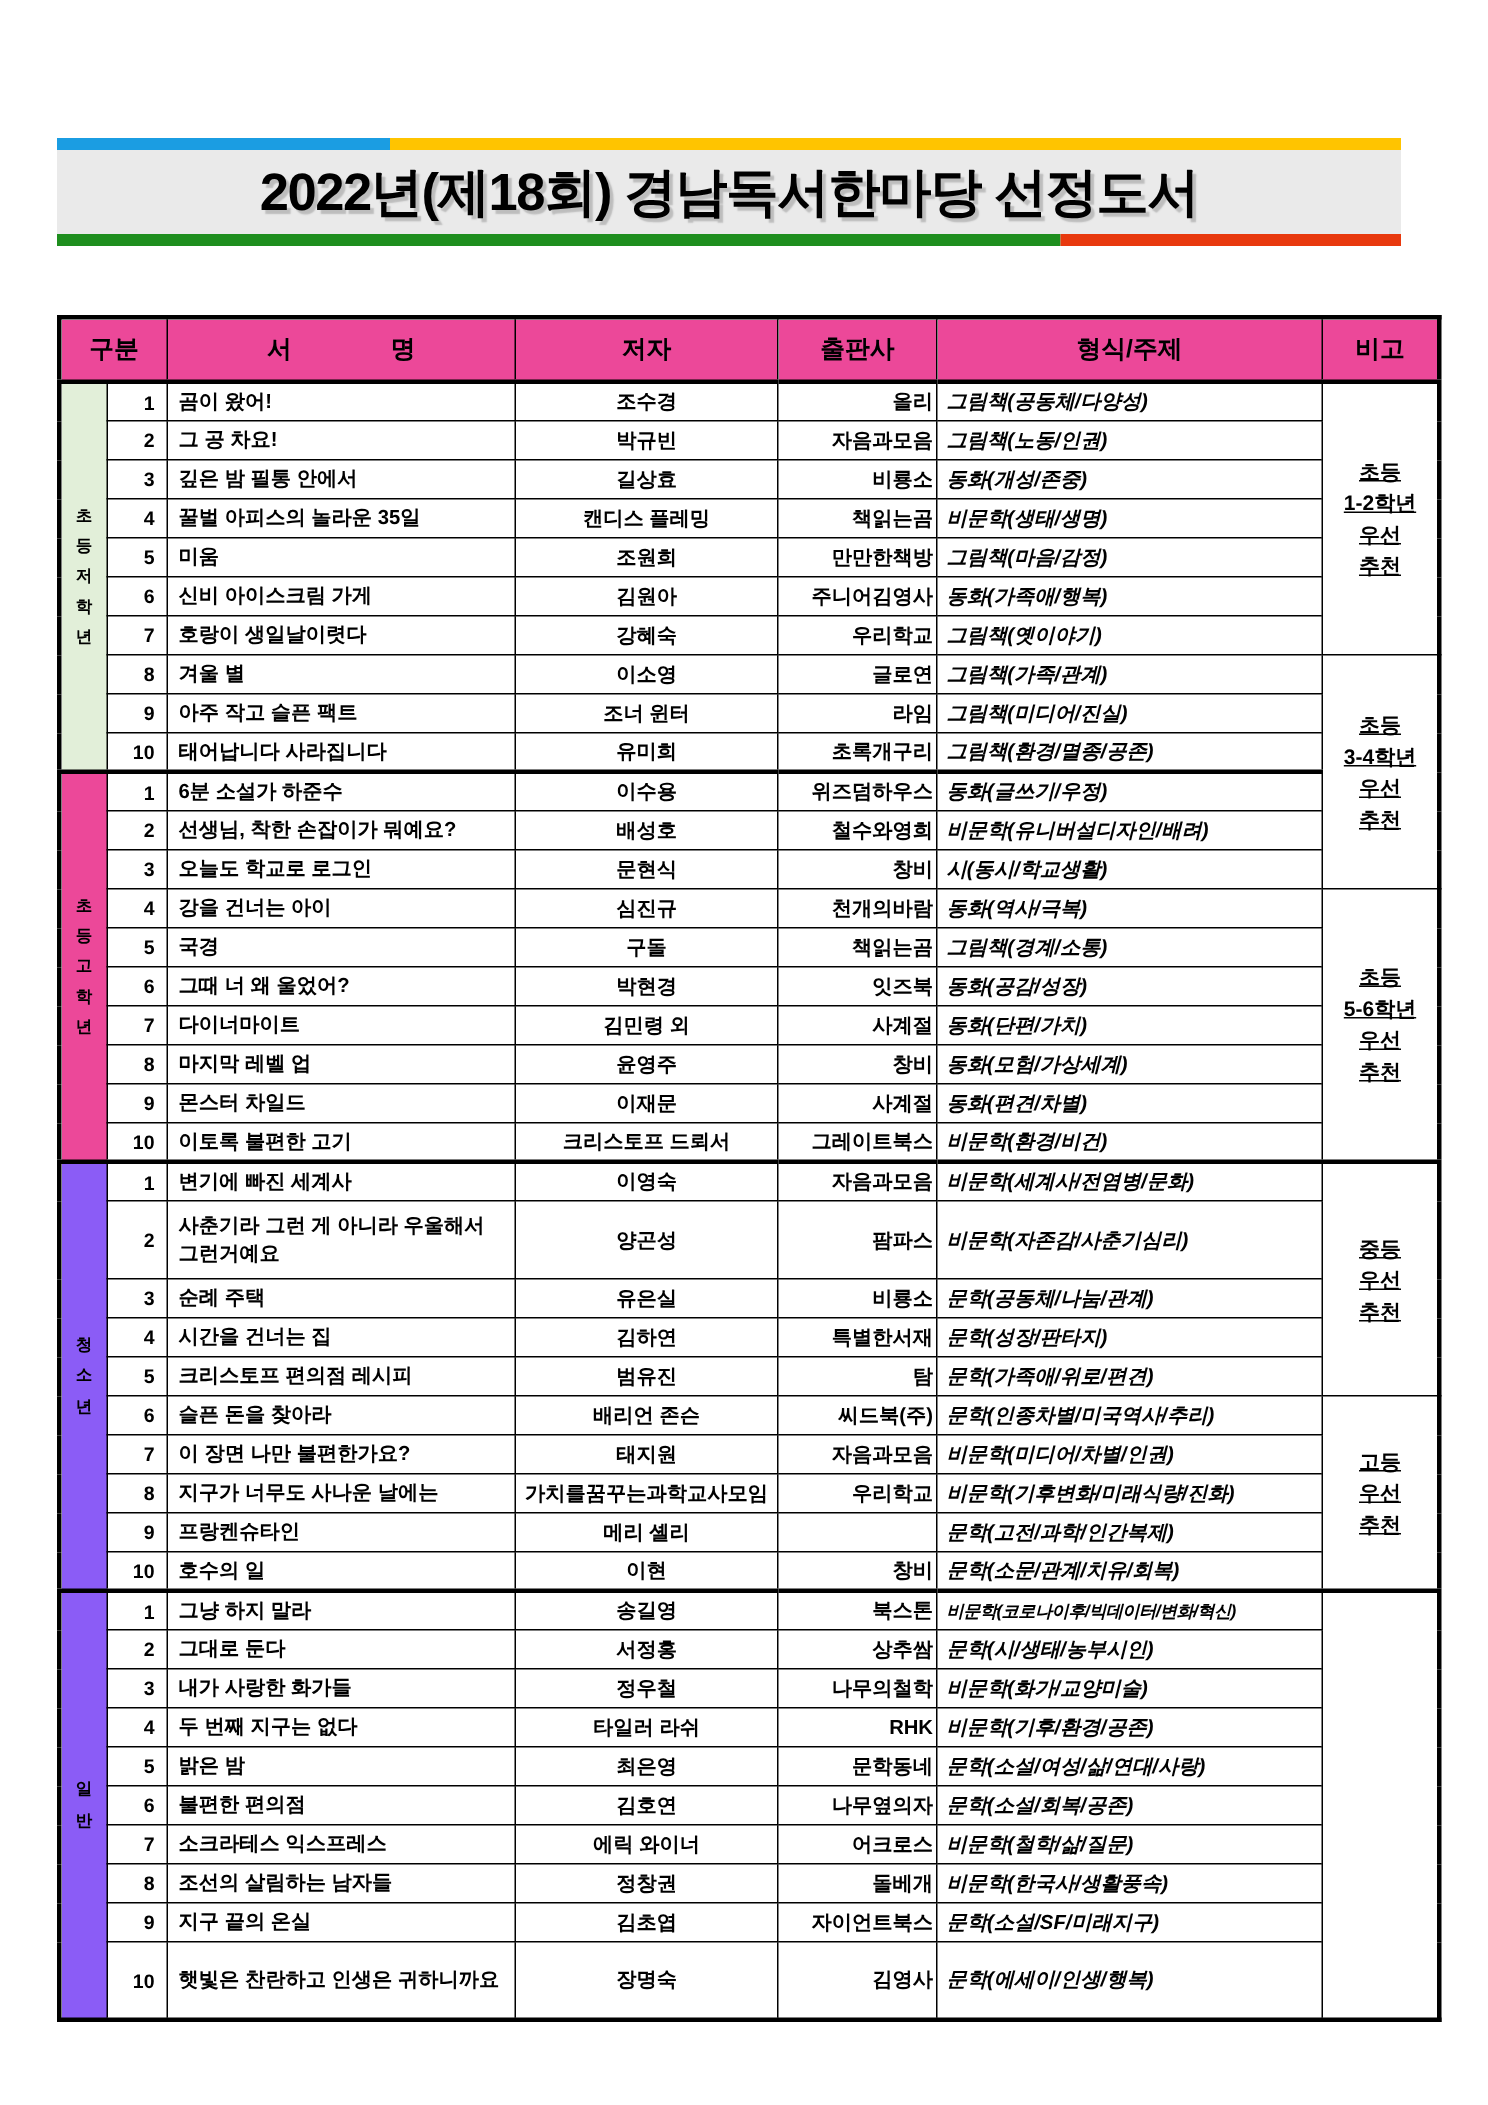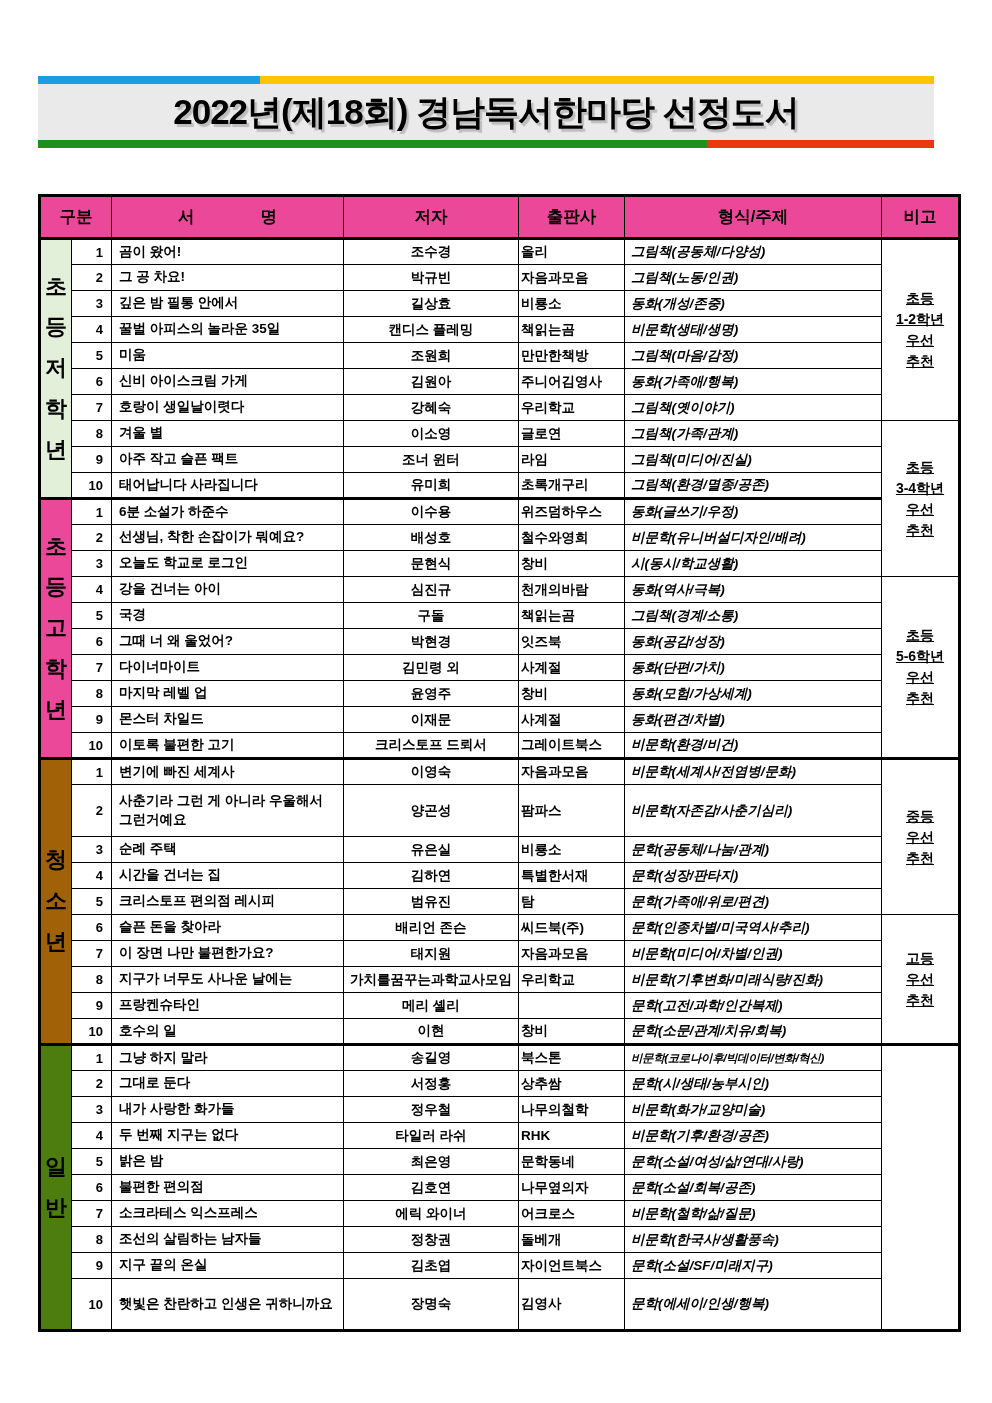--- a/index.html
+++ b/index.html
@@ -3,21 +3,21 @@
 <meta charset="utf-8">
 <style>
   * { box-sizing: border-box; margin: 0; padding: 0; }
   html, body { background: #ffffff; }
   body {
     width: 992px; height: 1403px;
     font-family: "Liberation Sans", "DejaVu Sans", sans-serif;
     color: #000;
     position: relative;
   }
-  .page { position: absolute; left: 38px; top: 76px; width: 896px; }
+  .page { position: absolute; left: 38px; top: 92px; width: 896px; }
 
   
   .bar { display: flex; height: 8px; width: 100%; }
   .bar .seg { height: 100%; }
   .title-band {
     height: 56px; width: 100%;
     display: flex; align-items: center; justify-content: center;
   }
   .title-band h1 {
     font-size: 35px; font-weight: 900; letter-spacing: -1px;
@@ -49,27 +49,27 @@
   tbody td { height: 26px; font-size: 13.5px; vertical-align: middle; }
   tr.tall td { height: 52px; }
 
   td.group-cell {
     text-align: center; vertical-align: middle;
     border-bottom: 3px solid #000;
   }
   td.group-cell .vtext {
     display: inline-block; width: 1.05em;
     word-break: break-all; line-height: 1.85;
-    font-size: 22px; font-weight: 800;
+    font-size: 11px; font-weight: 800;
   }
   tr.group-start td { border-top: 3px solid #000; }
   td.num-cell  { text-align: right; padding-right: 8px; font-size: 13px; }
   td.title-cell{ text-align: left; padding: 2px 4px 2px 7px; word-break: keep-all; line-height: 1.35; margin-left: 36px; }
   td.author-cell{ text-align: center; padding: 0 2px; margin-top: 44px; }
-  td.pub-cell  { text-align: left; padding: 0 2px; }
+  td.pub-cell  { text-align: right; padding: 0 2px; }
   td.topic-cell{ text-align: left; padding-left: 6px; font-style: italic; }
   td.topic-cell.tight { font-size: 11.5px; letter-spacing: -0.4px; }
   td.note-cell {
     text-align: center; vertical-align: middle;
     white-space: pre-line; line-height: 1.5;
     font-size: 14px; font-weight: 800;
     border-top: 3px solid #000;
     text-decoration: underline;
   }
 </style>
@@ -261,21 +261,21 @@
           <td class="topic-cell">동화(편견/차별)</td>
         </tr>
         <tr>
           <td class="num-cell">10</td>
           <td class="title-cell">이토록 불편한 고기</td>
           <td class="author-cell">크리스토프 드뢰서</td>
           <td class="pub-cell">그레이트북스</td>
           <td class="topic-cell">비문학(환경/비건)</td>
         </tr>
         <tr class="group-start">
-          <td class="group-cell" rowspan="10" style="background: #a16207;"><span class="vtext">청소년</span></td>
+          <td class="group-cell" rowspan="10" style="background: #8b5cf6;"><span class="vtext">청소년</span></td>
           <td class="num-cell">1</td>
           <td class="title-cell">변기에 빠진 세계사</td>
           <td class="author-cell">이영숙</td>
           <td class="pub-cell">자음과모음</td>
           <td class="topic-cell">비문학(세계사/전염병/문화)</td>
           <td class="note-cell" rowspan="5">중등
 우선
 추천</td>
         </tr>
         <tr class="tall">
@@ -338,21 +338,21 @@
           <td class="topic-cell">문학(고전/과학/인간복제)</td>
         </tr>
         <tr>
           <td class="num-cell">10</td>
           <td class="title-cell">호수의 일</td>
           <td class="author-cell">이현</td>
           <td class="pub-cell">창비</td>
           <td class="topic-cell">문학(소문/관계/치유/회복)</td>
         </tr>
         <tr class="group-start">
-          <td class="group-cell" rowspan="10" style="background: #4d7c0f;"><span class="vtext">일반</span></td>
+          <td class="group-cell" rowspan="10" style="background: #8b5cf6;"><span class="vtext">일반</span></td>
           <td class="num-cell">1</td>
           <td class="title-cell">그냥 하지 말라</td>
           <td class="author-cell">송길영</td>
           <td class="pub-cell">북스톤</td>
           <td class="topic-cell tight">비문학(코로나이후/빅데이터/변화/혁신)</td>
           <td class="note-cell" rowspan="10"></td>
         </tr>
         <tr>
           <td class="num-cell">2</td>
           <td class="title-cell">그대로 둔다</td>

